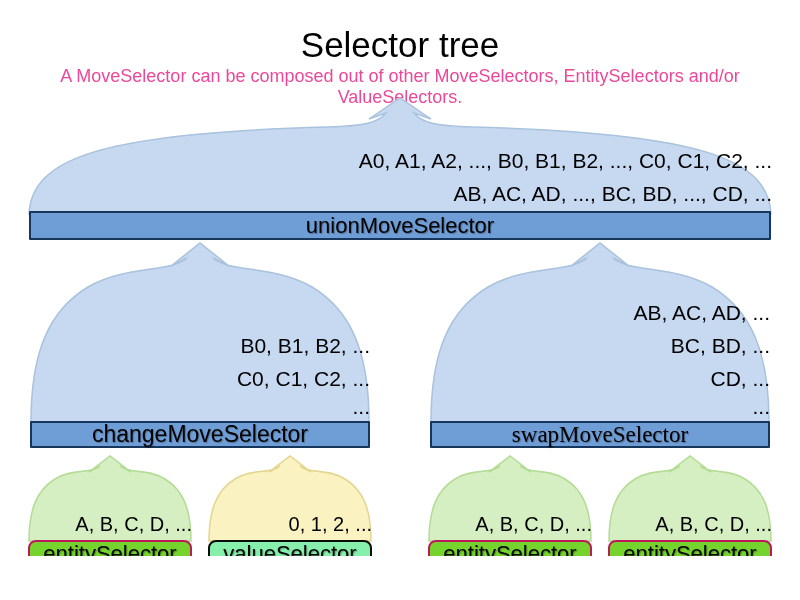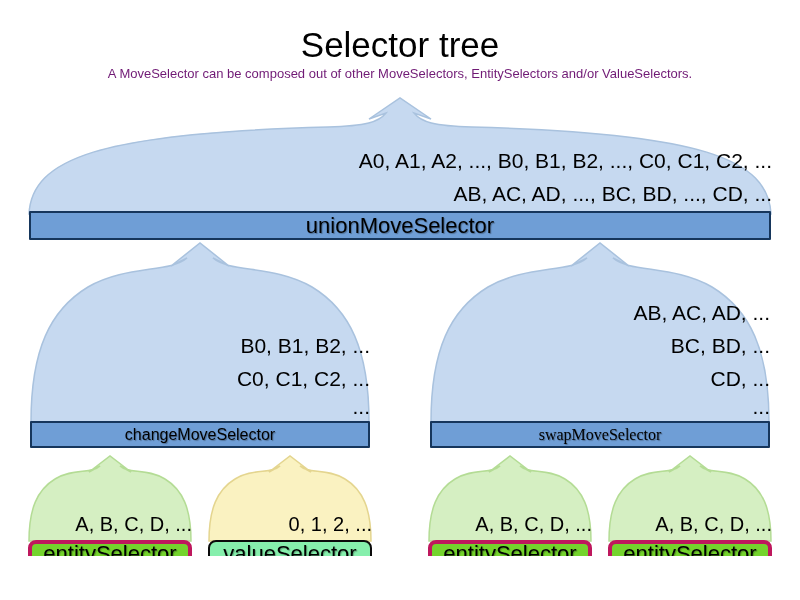--- a/index.html
+++ b/index.html
@@ -6,43 +6,43 @@
   #canvas {
     position:relative; width:800px; height:556px; background:#ffffff;
     font-family:"Liberation Sans", sans-serif; color:#000; overflow:hidden;
   }
   .title {
     position:absolute; top:26px; left:0; width:800px; text-align:center;
     font-size:35px; line-height:38px; color:#000;
   }
   .subtitle {
     position:absolute; top:66px; left:0; width:800px; text-align:center;
-    font-size:13px; color:#701a75;
+    font-size:18px; color:#ec4899;
   }
   svg.shape { position:absolute; display:block; }
   .move-shape   { fill:#c6d9f0; stroke:#a9c2de; stroke-width:1.5; }
   .entity-shape { fill:#d5efc2; stroke:#b4dc95; stroke-width:1.5; }
   .value-shape  { fill:#faf2c1; stroke:#e4d58f; stroke-width:1.5; }
   .dometext {
     position:absolute; text-align:right; font-size:21px; line-height:33px; color:#000;
     white-space:nowrap;
   }
   .leaftext { font-size:20px; line-height:24px; }
   .bar {
     position:absolute; box-sizing:border-box; display:flex;
     align-items:center; justify-content:center;
     text-shadow:1px 1px 1px rgba(0,0,0,0.30);
     white-space:nowrap; color:#000;
   }
   .move-bar {
     background:#6f9ed6; border:2px solid #16365c; border-radius:1px; font-size:22px;
   }
-  .mid-bar { font-size:16px; }
+  .mid-bar { font-size:23px; }
   .entity-bar {
-    background:#74d32d; border:4px solid #be185d; border-radius:8px; font-size:22px;
+    background:#74d32d; border:2px solid #be185d; border-radius:8px; font-size:22px;
   }
   .value-bar {
     background:#86efac; border:2px solid #0b0b0b; border-radius:8px; font-size:22px;
   }
 </style>
 </head>
 <body>
 
 <div id="canvas">
 

